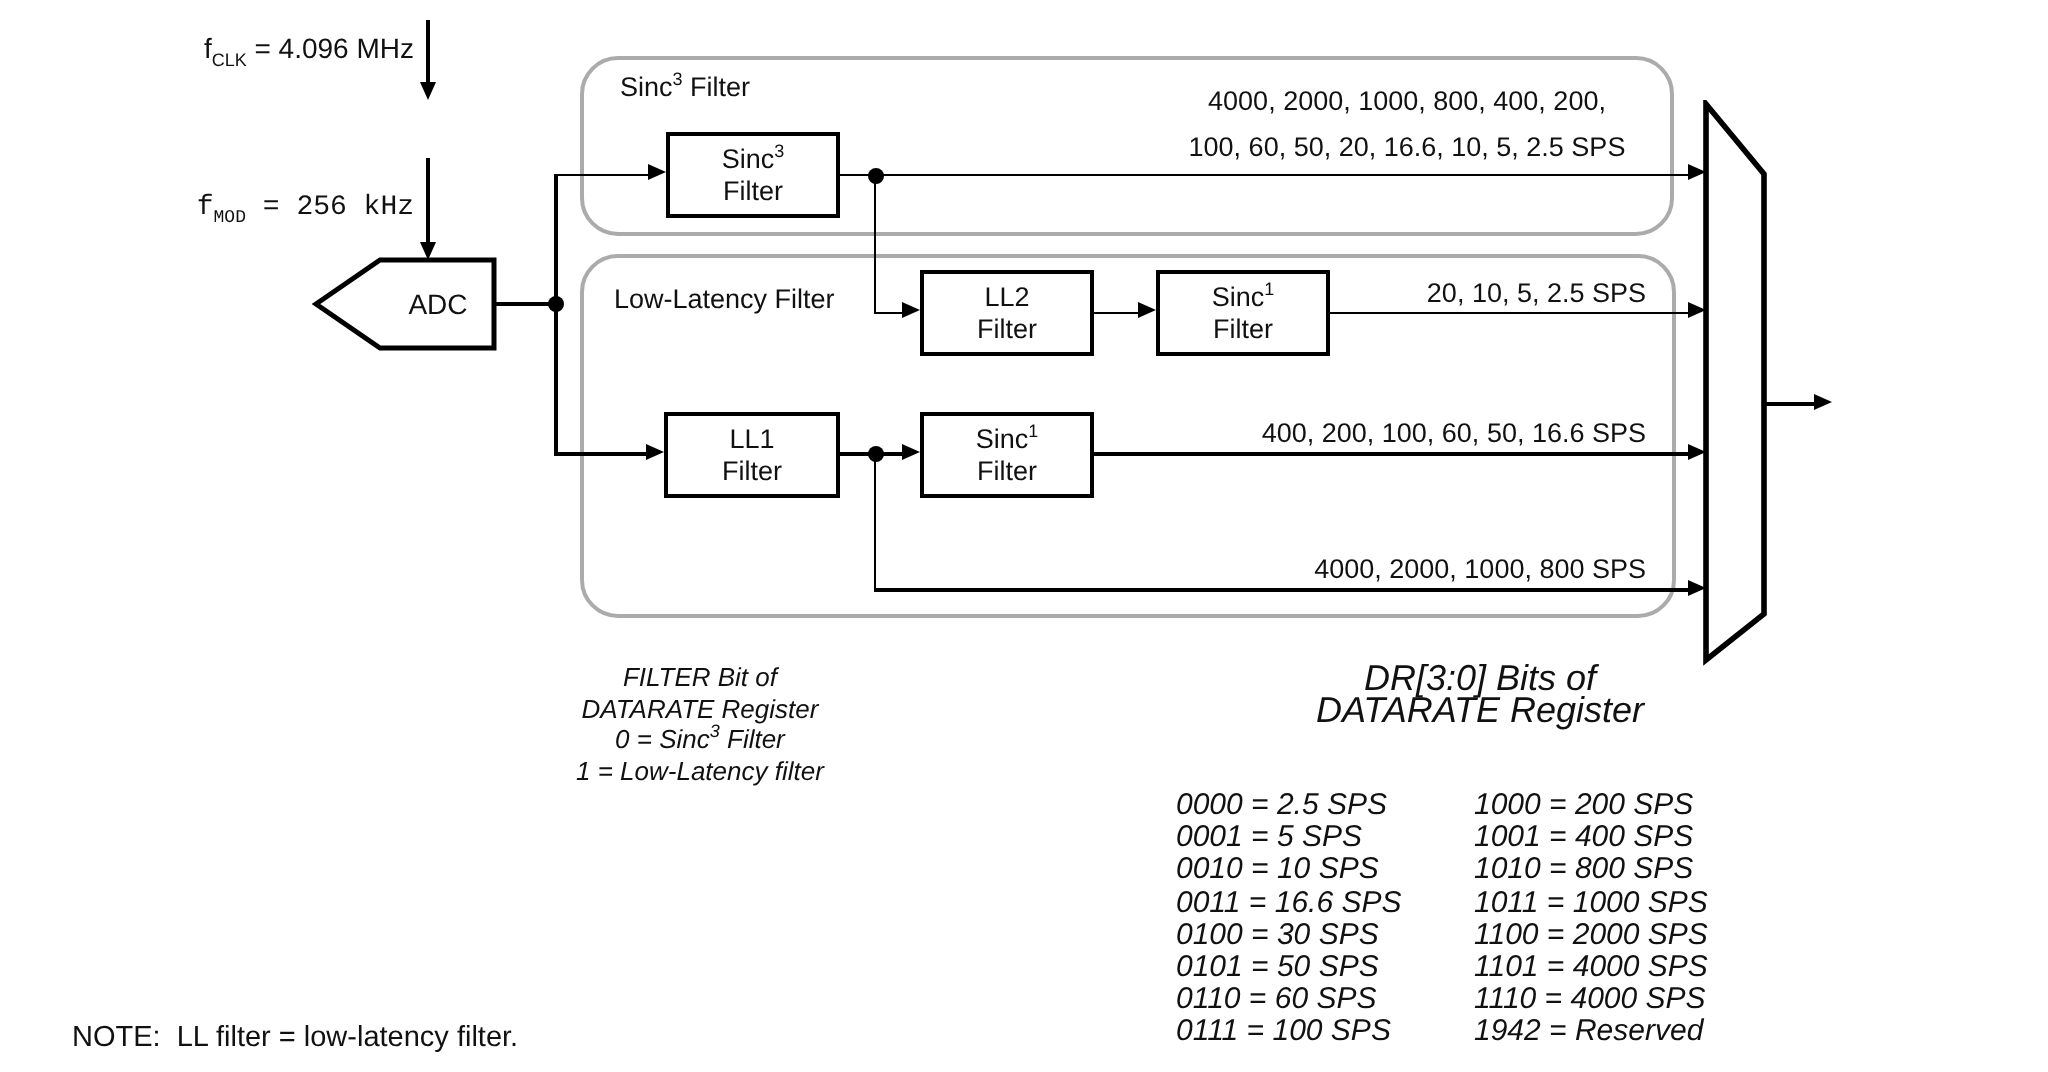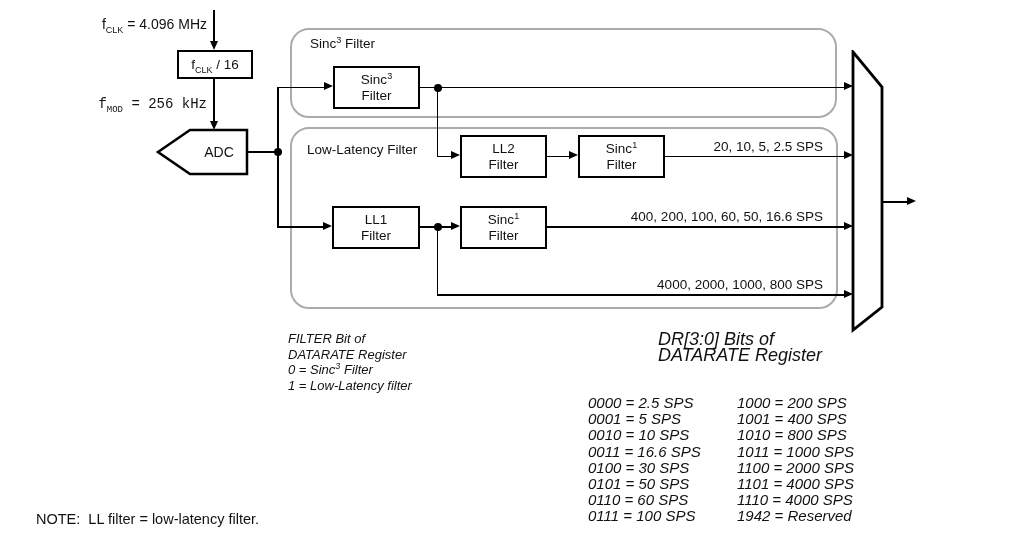--- a/index.html
+++ b/index.html
@@ -1,18 +1,18 @@
 <!DOCTYPE html>
 <html><head>
 <meta charset="utf-8">
 <style>
   html,body{margin:0;padding:0;background:#fff;}
   .stage{position:relative;width:924px;height:536px;background:#fff;overflow:hidden;
          font-family:"Liberation Sans",sans-serif;color:#111;}
-  .txt{position:absolute;white-space:nowrap;font-size:13.5px;line-height:15px;}
+  .txt{position:absolute;white-space:nowrap;font-size:13.5px;line-height:15px;text-align:center;}
   .right{text-align:right;}
   .center{text-align:center;}
   .italic{font-style:italic;}
   sub{font-size:9px;line-height:0;}
   sup{font-size:9px;line-height:0;}
   .hline{position:absolute;height:1.6px;background:#000;}
   .vline{position:absolute;width:1.6px;background:#000;}
   .arr-r{position:absolute;width:0;height:0;border-top:4.5px solid transparent;
          border-bottom:4.5px solid transparent;border-left:9.5px solid #000;}
   .arr-d{position:absolute;width:0;height:0;border-left:4.5px solid transparent;
@@ -30,23 +30,20 @@
 </head>
 <body>
 
 <div class="stage">
 
   <div class="txt right" style="left:59px;top:17px;width:148px;font-size:14px;"><span>f</span><sub>CLK</sub><span> = 4.096 MHz</span></div>
 
   <div class="vline" style="left:213.3px;top:10px;height:32px;"></div>
   <div class="arr-d" style="left:209.6px;top:40.5px;"></div>
 
-  <div class="block" style="left:177px;top:50px;width:76px;height:29px;">
-    <div><span>f</span><sub>CLK</sub><span> / 16</span></div>
-  </div>
 
   <div class="vline" style="left:213.3px;top:79px;height:43px;"></div>
   <div class="arr-d" style="left:209.6px;top:120.5px;"></div>
 
   <div class="txt right" style="left:59px;top:97px;width:148px;font-size:14px;font-family:Liberation Mono, monospace;"><span>f</span><sub>MOD</sub><span> = 256 kHz</span></div>
 
   <svg class="svgshape" width="94" height="49" style="left:156px;top:128px;">
     <polygon points="2,24 34,2 91,2 91,46 34,46" fill="#fff" stroke="#000" stroke-width="2.5"></polygon>
   </svg>
   <div class="txt" style="left:192px;top:145px;width:54px;font-size:14px;text-align:center;">ADC</div>
@@ -67,20 +64,24 @@
   <div class="hline" style="left:420px;top:86.7px;width:424px;"></div>
   <div class="arr-r" style="left:843.5px;top:82.2px;"></div>
   <div class="dot" style="left:434px;top:83.5px;"></div>
   <div class="vline" style="left:436.7px;top:87px;height:70px;"></div>
 
   <div class="block" style="left:333px;top:66px;width:87px;height:43px;">
     <div><span>Sinc</span><sup>3</sup></div>
     <div>Filter</div>
   </div>
 
+  <div class="txt center" style="left:556px;top:39px;width:295px;line-height:23px;">
+    <div>4000, 2000, 1000, 800, 400, 200,</div>
+    <div>100, 60, 50, 20, 16.6, 10, 5, 2.5 SPS</div>
+  </div>
 
   <div class="hline" style="left:437px;top:155.7px;width:14px;"></div>
   <div class="arr-r" style="left:450.5px;top:151.2px;"></div>
 
   <div class="block" style="left:460px;top:135px;width:87px;height:43px;">
     <div>LL2</div>
     <div>Filter</div>
   </div>
 
   <div class="hline" style="left:547px;top:155.7px;width:22px;"></div>

